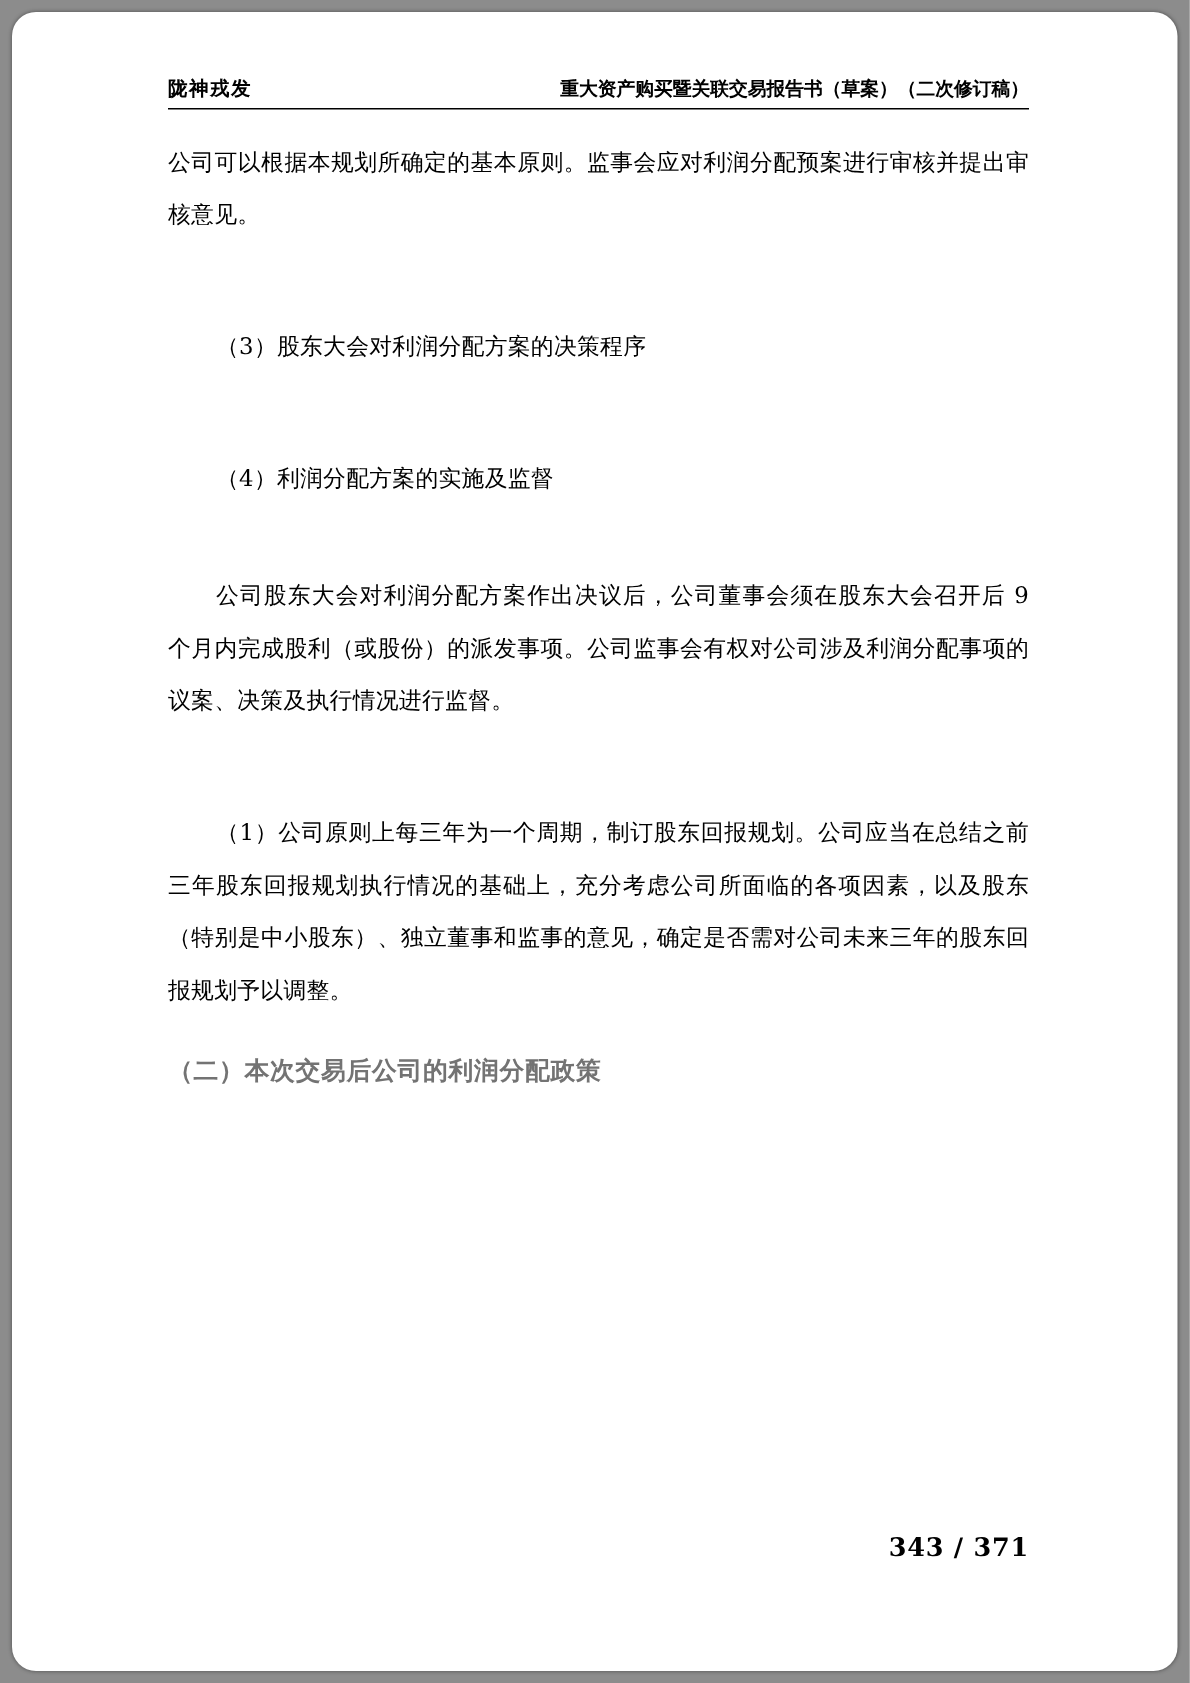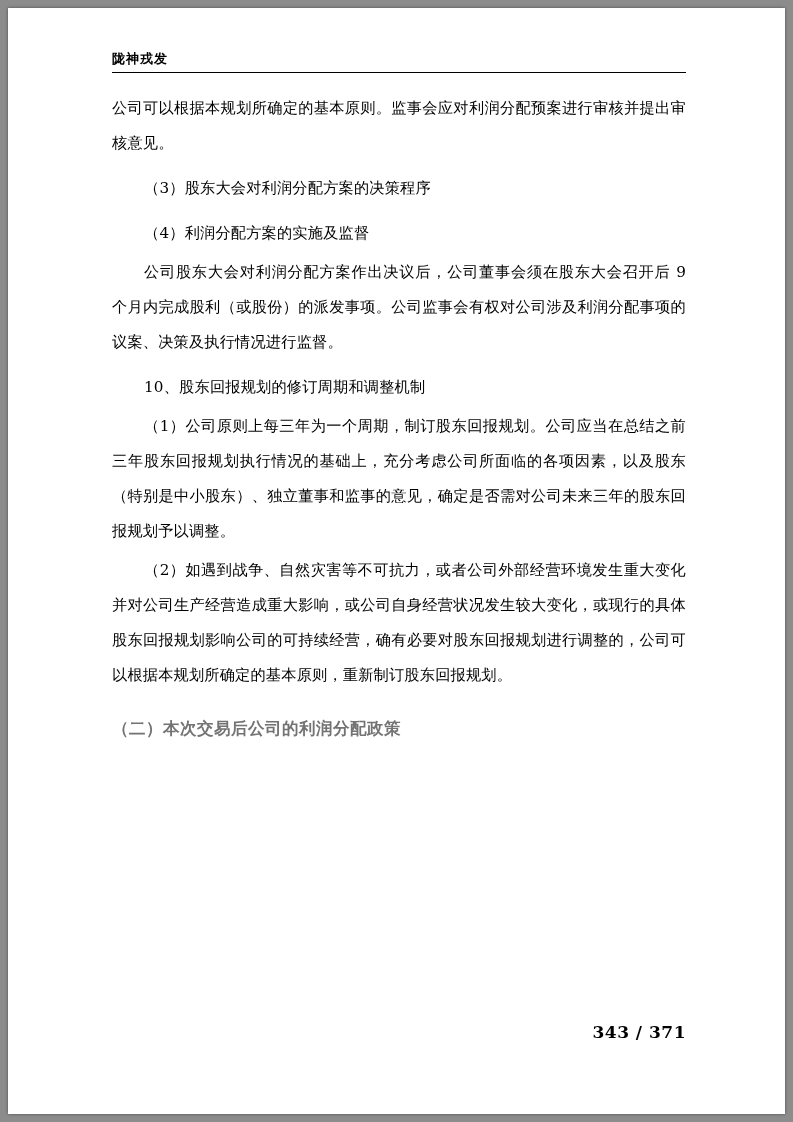--- a/index.html
+++ b/index.html
@@ -15,20 +15,21 @@
   }
   .page {
     position: absolute;
     left: 8px;
     top: 8px;
     width: 777px;
     height: 1106px;
     background: #ffffff;
     box-shadow: 0 0 3px rgba(0,0,0,0.45);
     box-sizing: border-box;
+    border-radius: 16px;
   }
   .content {
     position: absolute;
     left: 104px;
     top: 42px;
     width: 574px;
   }
   .header {
     display: flex;
     justify-content: space-between;
@@ -58,20 +59,21 @@
     font-size: 15.2px;
     line-height: 35px;
     text-align: justify;
     text-justify: inter-ideograph;
     margin: 0 0 4px 0;
     color: #000;
     letter-spacing: 0.2px;
   }
   p.indent {
     text-indent: 32px;
+    margin-top: 43px;
   }
   p.noindent {
     text-indent: 0;
   }
   p.section-head {
     font-size: 16.5px;
     font-weight: bold;
     line-height: 36px;
     margin: 18px 0 6px 0;
     color: #737373;
@@ -92,43 +94,42 @@
 </style>
 </head>
 <body>
 
 <div class="page">
 
   <div class="content">
 
     <div class="header">
       <span class="header-left">陇神戎发</span>
+      <span class="header-right">重大资产购买暨关联交易报告书（草案）（二次修订稿）</span>
     </div>
     <div class="header-rule"></div>
 
     <p class="body-text noindent">公司可以根据本规划所确定的基本原则。监事会应对利润分配预案进行审核并提出审核意见。</p>
 
     <div class="spacer-sm"></div>
 
     <p class="body-text indent">（3）股东大会对利润分配方案的决策程序</p>
 
 
     <div class="spacer-sm"></div>
 
     <p class="body-text indent">（4）利润分配方案的实施及监督</p>
 
     <p class="body-text indent">公司股东大会对利润分配方案作出决议后，公司董事会须在股东大会召开后 9 个月内完成股利（或股份）的派发事项。公司监事会有权对公司涉及利润分配事项的议案、决策及执行情况进行监督。</p>
 
     <div class="spacer-sm"></div>
 
-    <p class="body-text indent">10、股东回报规划的修订周期和调整机制</p>
 
     <p class="body-text indent">（1）公司原则上每三年为一个周期，制订股东回报规划。公司应当在总结之前三年股东回报规划执行情况的基础上，充分考虑公司所面临的各项因素，以及股东（特别是中小股东）、独立董事和监事的意见，确定是否需对公司未来三年的股东回报规划予以调整。</p>
 
-    <p class="body-text indent">（2）如遇到战争、自然灾害等不可抗力，或者公司外部经营环境发生重大变化并对公司生产经营造成重大影响，或公司自身经营状况发生较大变化，或现行的具体股东回报规划影响公司的可持续经营，确有必要对股东回报规划进行调整的，公司可以根据本规划所确定的基本原则，重新制订股东回报规划。</p>
 
     <p class="section-head">（二）本次交易后公司的利润分配政策</p>
 
 
   </div>
 
   <div class="footer">343 / 371</div>
 
 </div>
 

